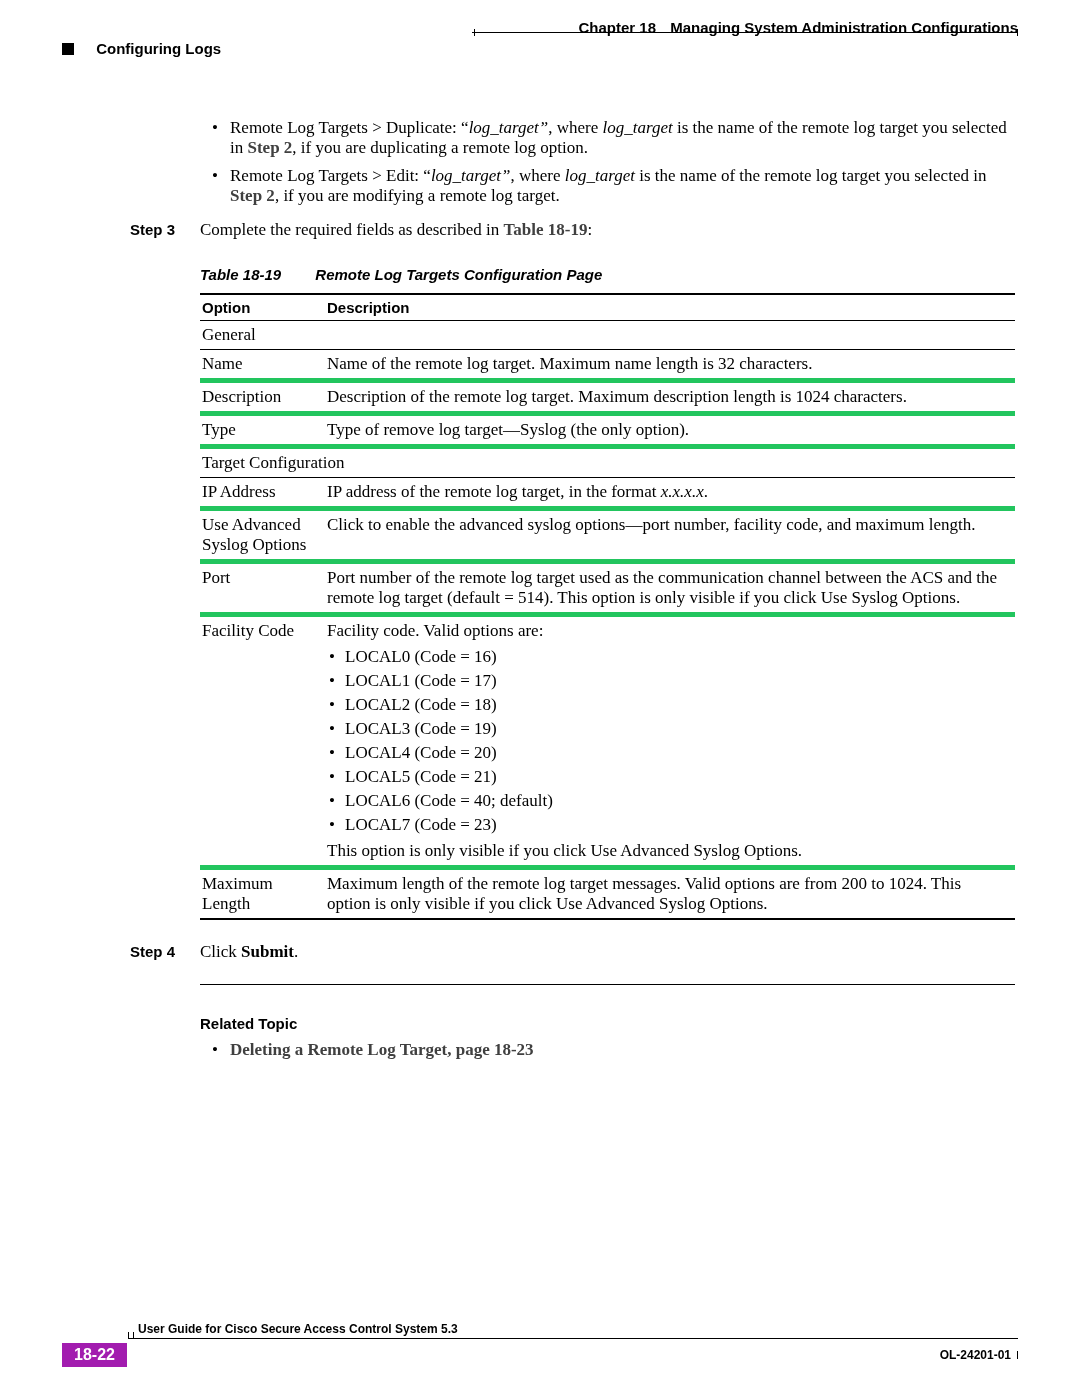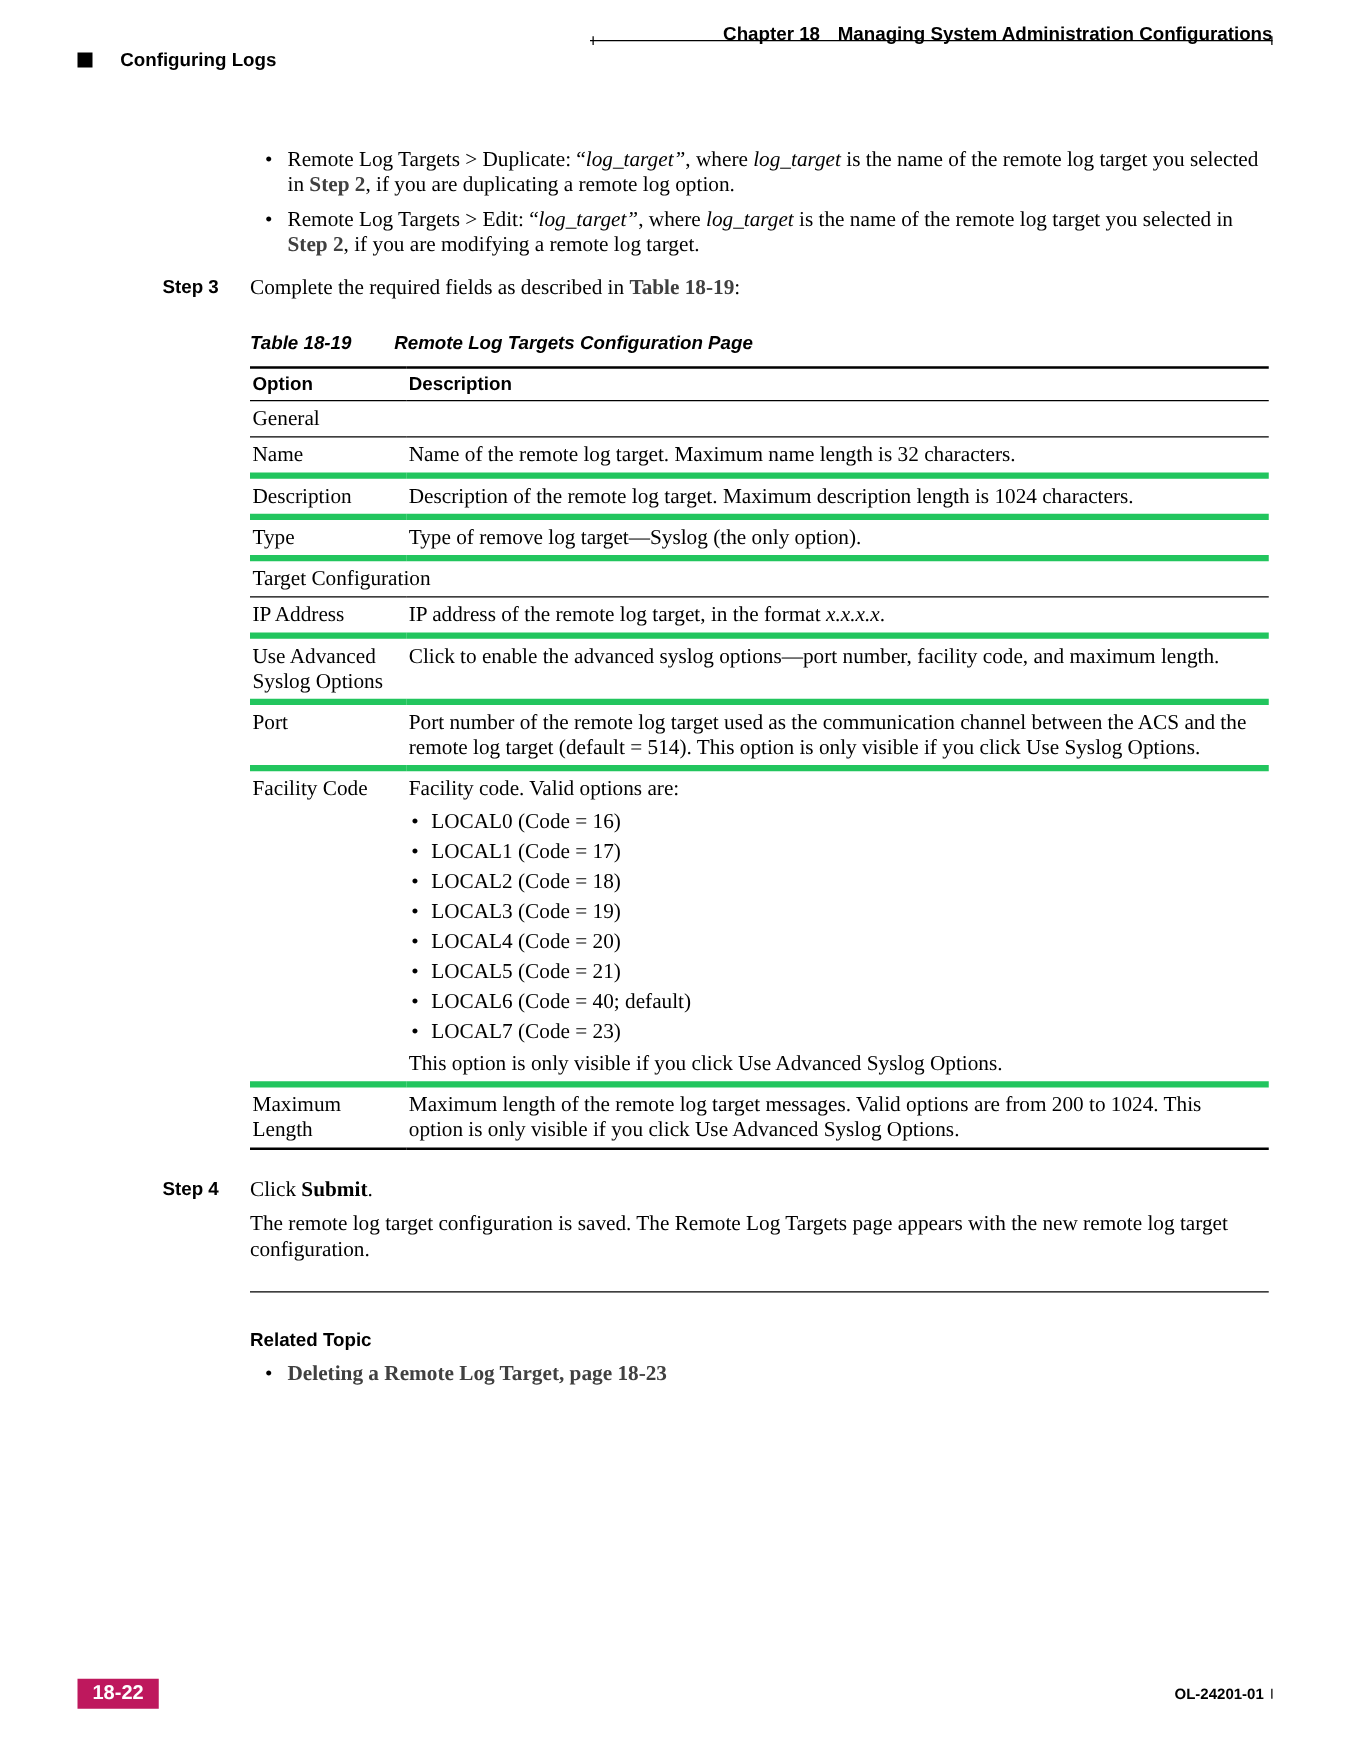--- a/index.html
+++ b/index.html
@@ -137,21 +137,21 @@
     border-bottom: 1px solid #000;
     padding-bottom: 2px;
     margin-left: 66px;
     position: relative;
   }
   .ftr .line1 .tick-l { position:absolute; left:0; bottom:-1px; width:1px; height:7px; background:#000; }
   .ftr .line1 .tick-r { position:absolute; left:5px; bottom:-1px; width:1px; height:7px; background:#000; }
   .ftr .guide { font-weight: bold; padding-left: 10px; }
   .ftr .row2 { margin-top: 4px; display: flex; align-items: center; }
   .ftr .pagebox {
-    background: #be185d; color: #fff;
+    background: #a21caf; color: #fff;
     font-weight: bold;
     font-size: 16px;
     padding: 3px 12px;
     margin-right: auto;
   }
   .ftr .doc { font-weight: bold; }
   .ftr .ftick { display:inline-block; width:1px; height:8px; background:#000; vertical-align:middle; margin-left:6px; }
 </style>
 </head>
 <body>
@@ -256,30 +256,33 @@
           <td>Maximum length of the remote log target messages. Valid options are from 200 to 1024. This option is only visible if you click Use Advanced Syslog Options.</td>
         </tr>
     </tbody>
   </table>
 
   <div class="after-table">
     <div class="step-row" style="margin-top:22px;">
       <div class="step-label">Step 4</div>
       <div class="step-body">
         <div><span>Click </span><b>Submit</b><span>.</span></div>
-        <div class="para" style="margin-top:6px;">The remote log target configuration is saved. The Remote Log Targets page appears with the new remote log target configuration.</div>
       </div>
     </div>
     <div class="notebar"></div>
     <div class="relh">Related Topic</div>
     <ul class="rel">
       <li><span class="link">Deleting a Remote Log Target, page 18-23</span></li>
     </ul>
   </div>
 </div>
 
 <div class="ftr">
+  <div class="line1">
+    <span class="tick-l"></span><span class="tick-r"></span>
+    <span class="guide">User Guide for Cisco Secure Access Control System 5.3</span>
+  </div>
   <div class="row2">
     <span class="pagebox">18-22</span>
     <span class="doc">OL-24201-01</span>
     <span class="ftick"></span>
   </div>
 </div>
 
 </body></html>

